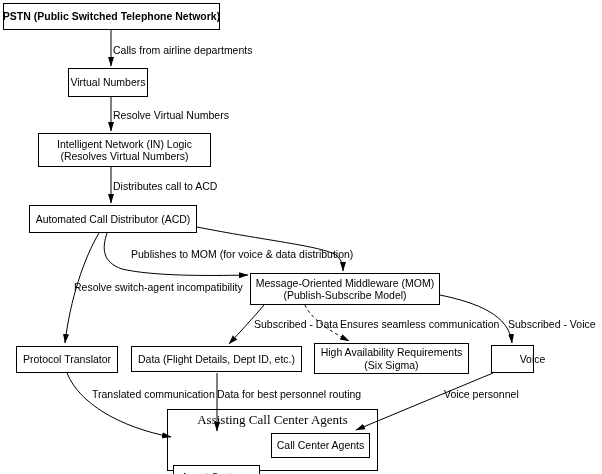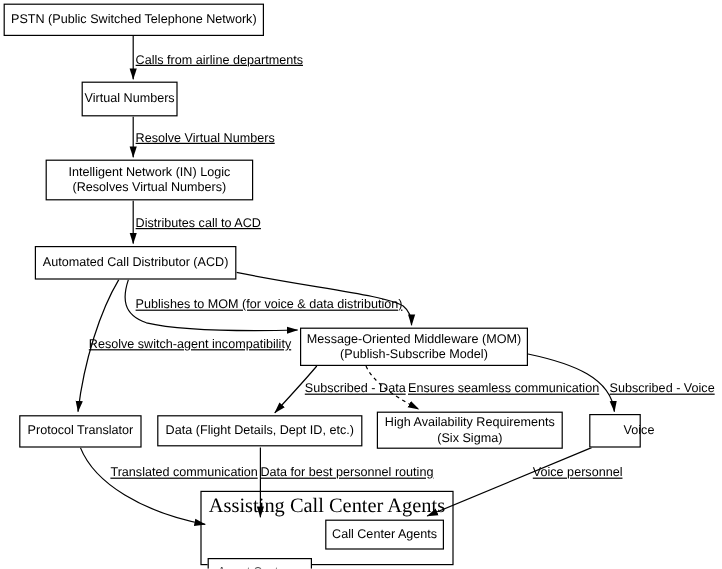--- a/index.html
+++ b/index.html
@@ -36,36 +36,35 @@
     color: #000000;
     text-align: center;
     white-space: nowrap;
   }
   .edge-label {
     position: absolute;
     font-size: 10.5px;
     line-height: 12px;
     color: #000000;
     white-space: nowrap;
-    text-decoration: underline;
   }
   .cluster {
     position: absolute;
     box-sizing: border-box;
     border: 1px solid #000000;
     background: transparent;
   }
   .cluster-label {
     position: absolute;
     left: 0;
     top: 2px;
     width: 100%;
     text-align: center;
     font-family: "Liberation Serif", serif;
-    font-size: 17px;
+    font-size: 13px;
     color: #000000;
     white-space: nowrap;
   }
   .edge-path {
     fill: none;
     stroke: #000000;
     stroke-width: 1;
   }
   .edge-path.dashed {
     stroke-dasharray: 3 3;
@@ -93,21 +92,21 @@
     <path class="edge-path" d="M440,295 C478,303 509,315 512,343" marker-end="url(#arrow)"></path>
     <path class="edge-path" d="M67,373 C79,403 119,427 171,437" marker-end="url(#arrow)"></path>
     <path class="edge-path" d="M217,373 L217,431" marker-end="url(#arrow)"></path>
     <path class="edge-path" d="M493,373 L356,430" marker-end="url(#arrow)"></path>
   </svg>
 
   <div class="cluster" style="left:167px; top:409px; width:211px; height:62px;">
     <div class="cluster-label">Assisting Call Center Agents</div>
   </div>
 
-  <div class="node" style="left:3px; top:3px; width:217px; height:27px;">
+  <div class="node" style="left:3px; top:3px; width:217px; height:27px;font-weight:bold;">
     <span>PSTN (Public Switched Telephone Network)</span>
   </div>
 
   <div class="node" style="left:68px; top:68px; width:80px; height:29px;">
     <span>Virtual Numbers</span>
   </div>
 
   <div class="node" style="left:38px; top:133px; width:173px; height:34px;">
     <span>Intelligent Network (IN) Logic</span>
     <span>(Resolves Virtual Numbers)</span>
@@ -146,21 +145,21 @@
   <div class="node" style="left:271px; top:433px; width:99px; height:25px;">
     <span>Call Center Agents</span>
   </div>
 
   <div class="edge-label" style="left:113px; top:44px;">Calls from airline departments</div>
 
   <div class="edge-label" style="left:113px; top:109px;">Resolve Virtual Numbers</div>
 
   <div class="edge-label" style="left:113px; top:180px;">Distributes call to ACD</div>
 
-  <div class="edge-label" style="left:113px; top:248px;">Publishes to MOM (for voice &amp; data distribution)</div>
+  <div class="edge-label" style="left:131px; top:248px;">Publishes to MOM (for voice &amp; data distribution)</div>
 
   <div class="edge-label" style="left:74px; top:281px;">Resolve switch-agent incompatibility</div>
 
   <div class="edge-label" style="left:254px; top:318px;">Subscribed - Data</div>
 
   <div class="edge-label" style="left:340px; top:318px;">Ensures seamless communication</div>
 
   <div class="edge-label" style="left:508px; top:318px;">Subscribed - Voice</div>
 
   <div class="edge-label" style="left:92px; top:388px;">Translated communication</div>

